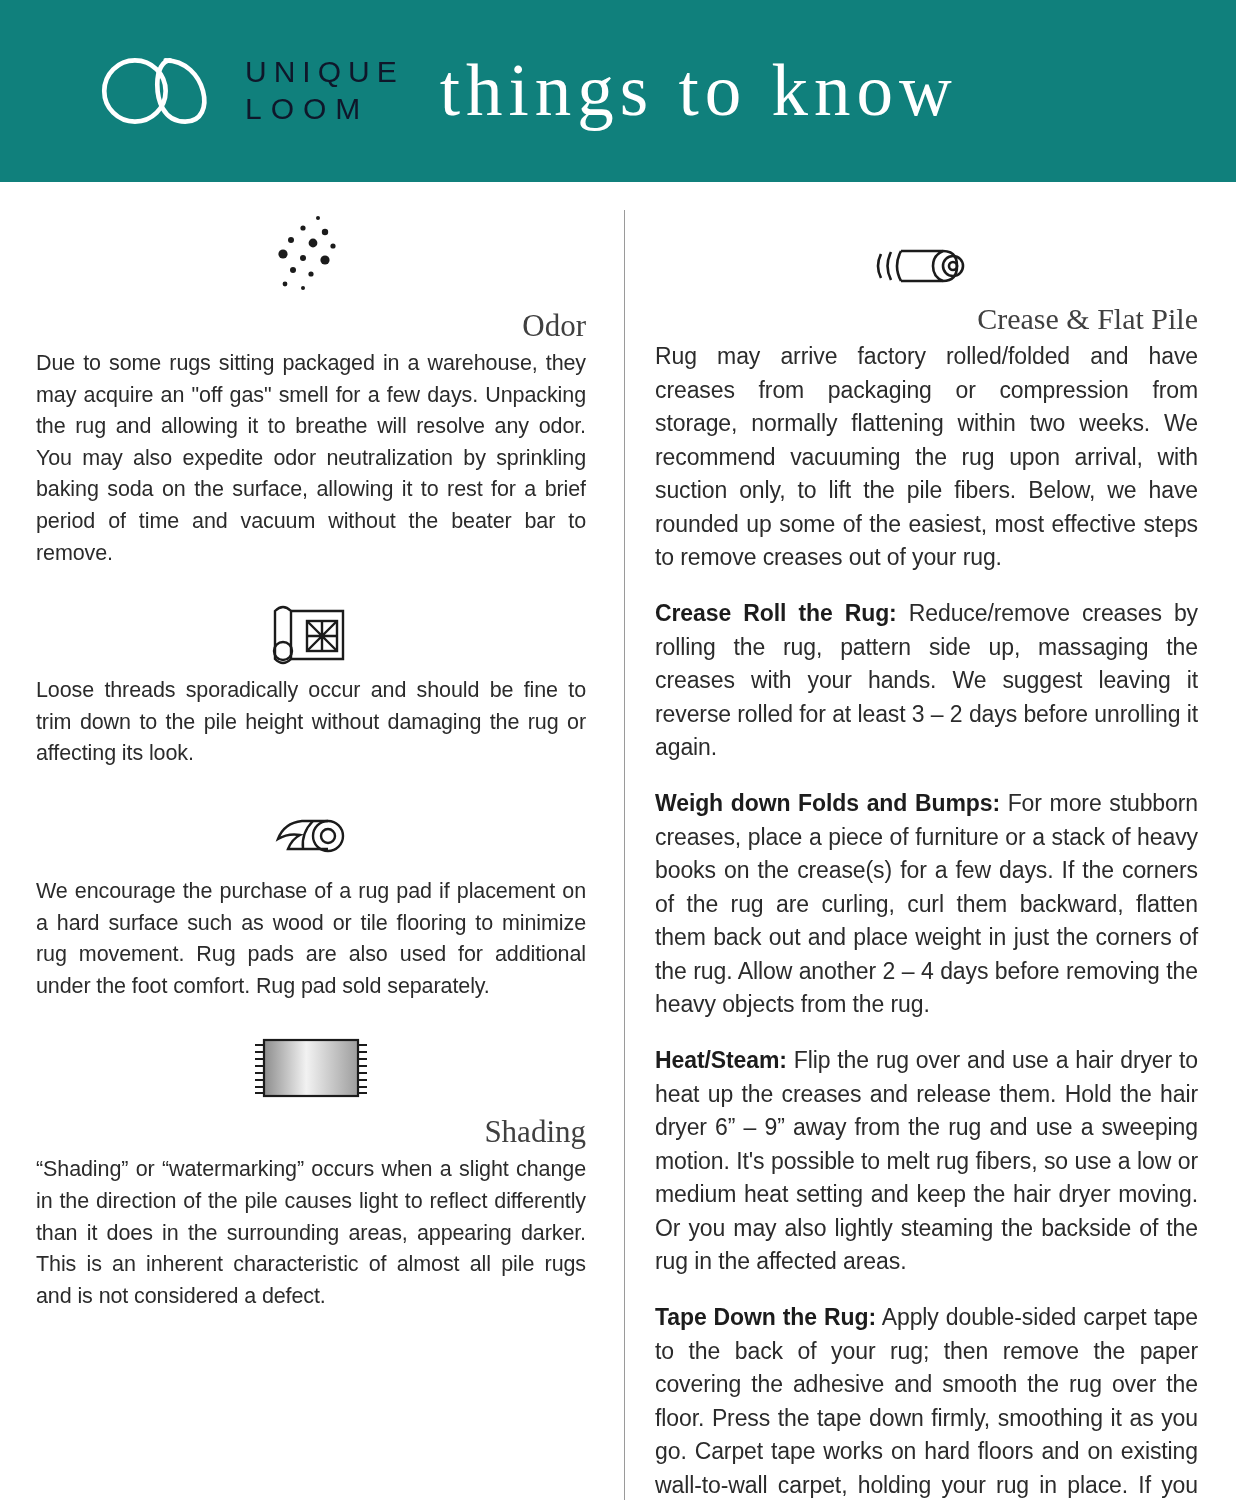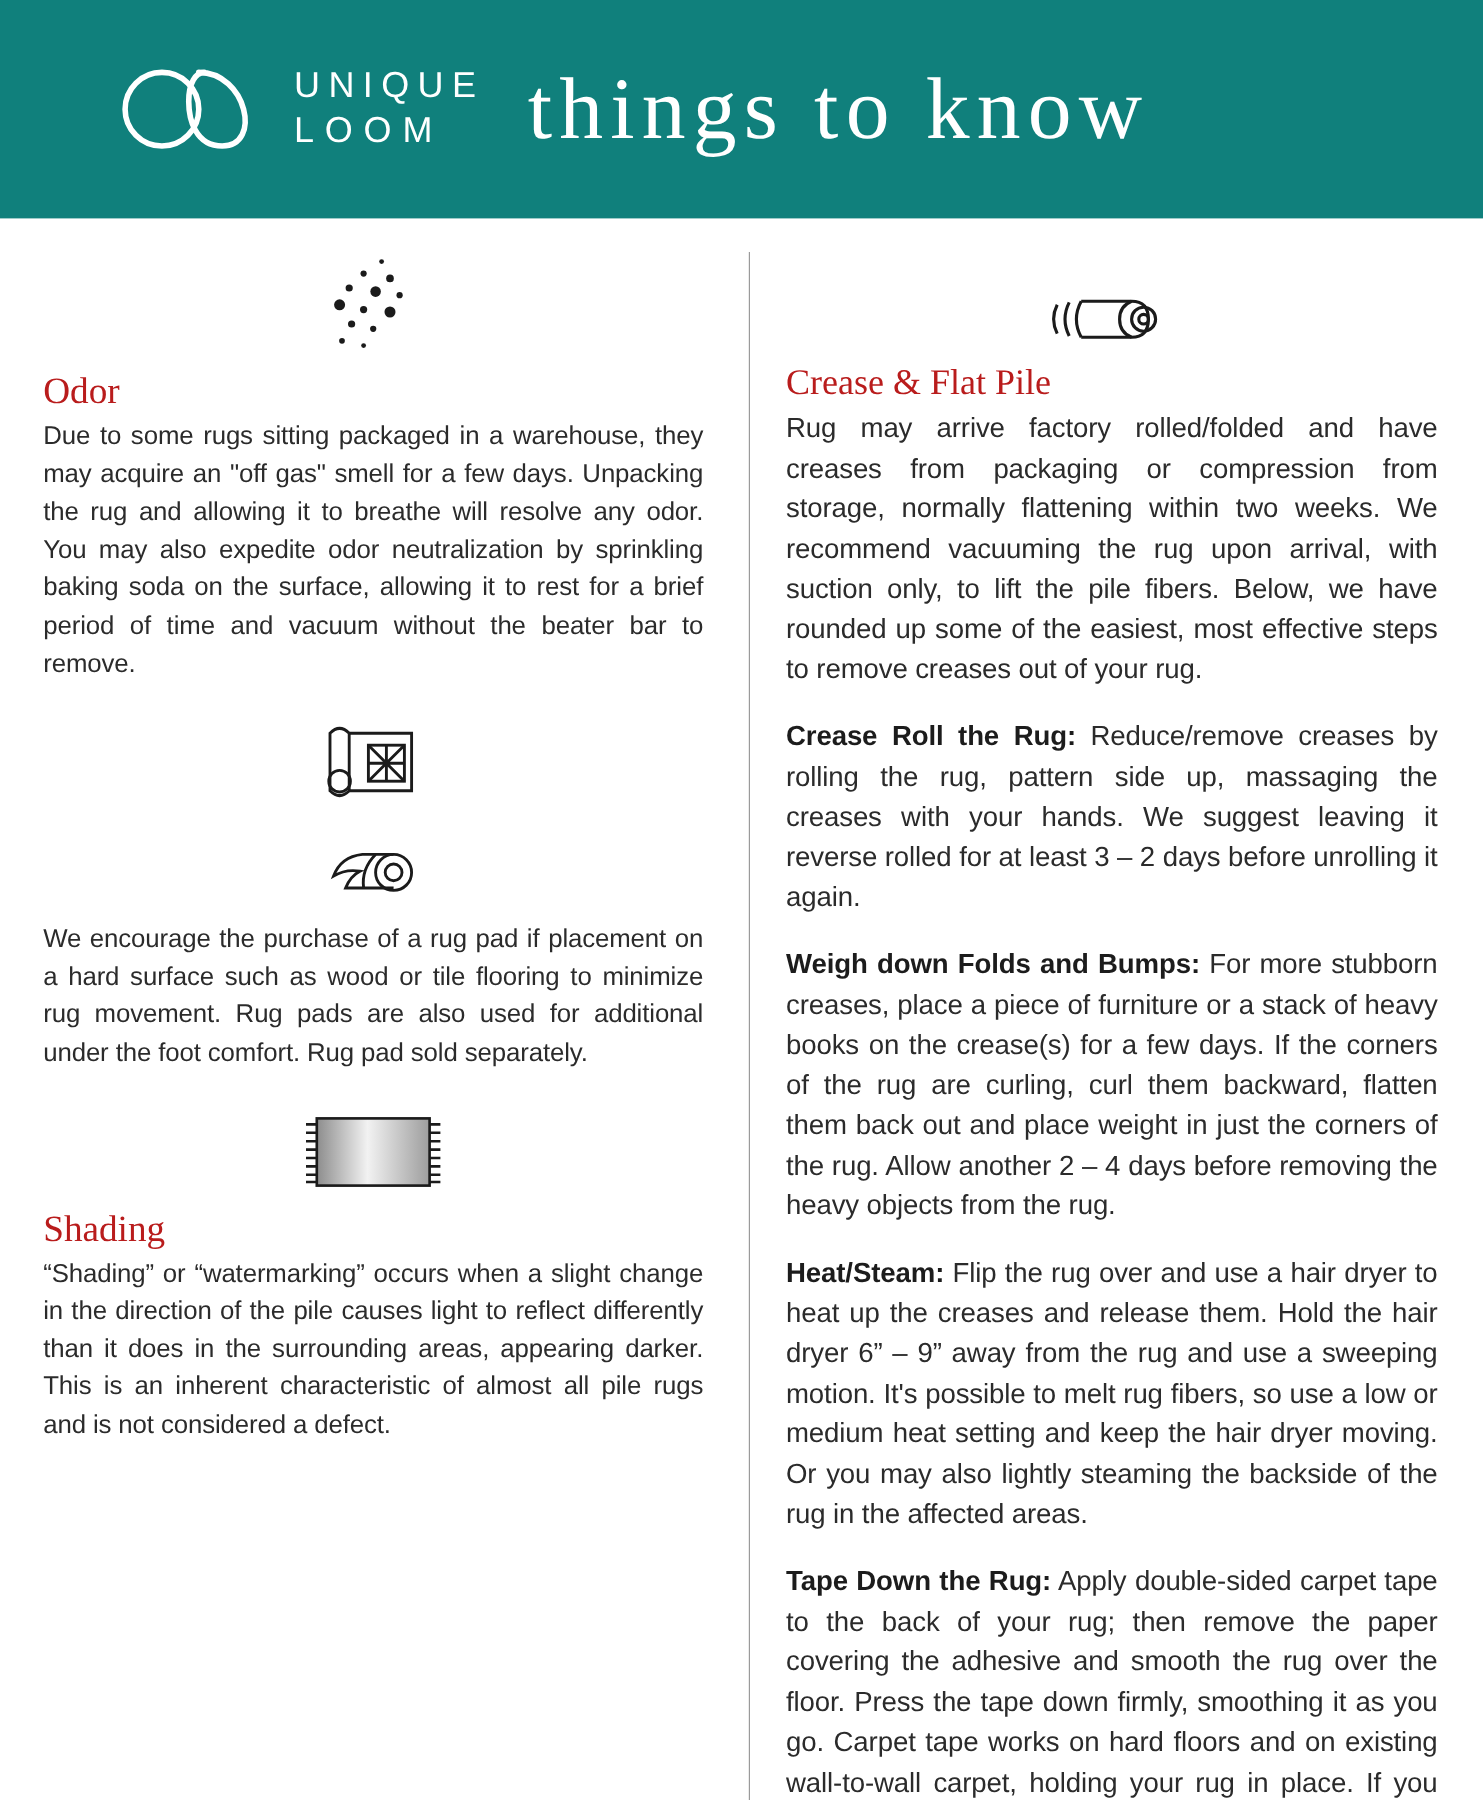--- a/index.html
+++ b/index.html
@@ -33,21 +33,21 @@
     display: flex;
     align-items: center;
     gap: 18px;
   }
   .logo-mark {
     width: 132px;
     height: 80px;
     flex: none;
   }
   .logo-words {
-    color: #ffffff;
+    color: #0f172a;
     font-family: "Liberation Sans", sans-serif;
     font-size: 30px;
     letter-spacing: 7px;
     line-height: 1.22;
     font-weight: 400;
   }
   .logo-words div:last-child { letter-spacing: 9px; }
   .header-title {
     color: #ffffff;
     font-family: "Liberation Serif", serif;
@@ -84,22 +84,22 @@
 
   .icon-wrap {
     display: flex;
     justify-content: center;
     align-items: flex-end;
     height: 92px;
   }
   .icon-wrap.tight { height: 86px; }
 
   .sec-title {
-    text-align: left;
-    color: #b91c1c;
+    text-align: right;
+    color: #404040;
     font-family: "Liberation Serif", serif;
     font-size: 31px;
     margin: 6px 0 4px 0;
     font-weight: 400;
   }
   .sec-title.right { font-size: 30px; }
 
   p.body {
     font-family: "Liberation Sans", sans-serif;
     font-size: 21.5px;
@@ -170,20 +170,21 @@
         <svg width="100" height="80" viewBox="0 0 100 80">
           <g fill="none" stroke="#1b1b1b" stroke-width="2.4">
             <path d="M14 16 q8 -8 16 0 v48 q-8 8 -16 0 z"></path>
             <ellipse cx="22" cy="56" rx="9" ry="9"></ellipse>
             <path d="M30 16 h52 v48 h-52"></path>
             <rect x="46" y="26" width="30" height="30"></rect>
             <path d="M46 26 l30 30 M76 26 l-30 30 M61 26 v30 M46 41 h30"></path>
           </g>
         </svg>
       </div>
+      <p class="body">Loose threads sporadically occur and should be fine to trim down to the pile height without damaging the rug or affecting its look.</p>
 
       <div class="icon-wrap">
         <svg width="110" height="70" viewBox="0 0 110 70">
           <g fill="none" stroke="#1b1b1b" stroke-width="2.4">
             <ellipse cx="72" cy="30" rx="15" ry="15"></ellipse>
             <ellipse cx="72" cy="30" rx="7" ry="7"></ellipse>
             <path d="M72 15 H46 q-18 2 -24 18 q10 -6 22 -4 q-8 4 -12 14 h40"></path>
             <path d="M57 15 q-12 12 -10 28"></path>
           </g>
         </svg>

